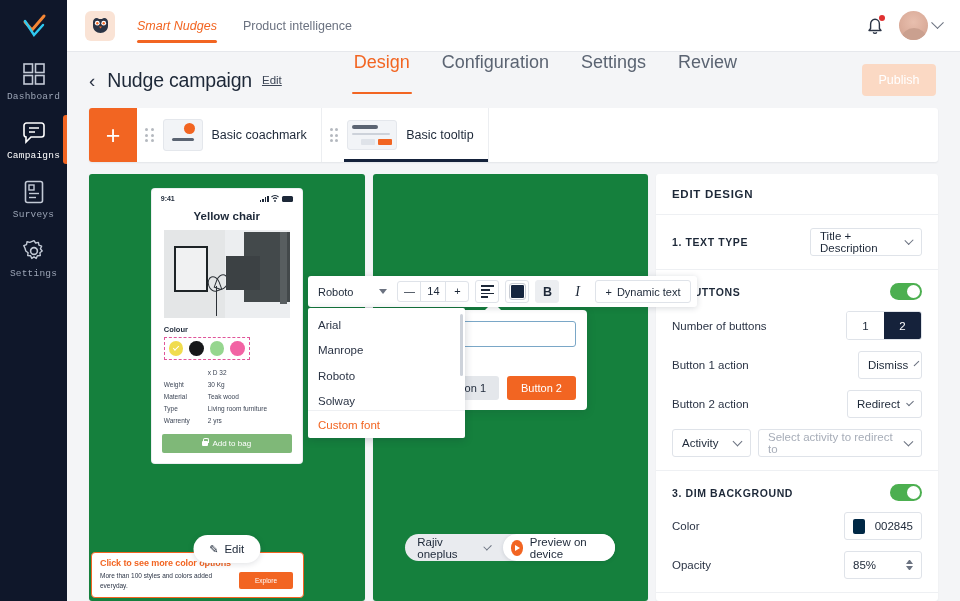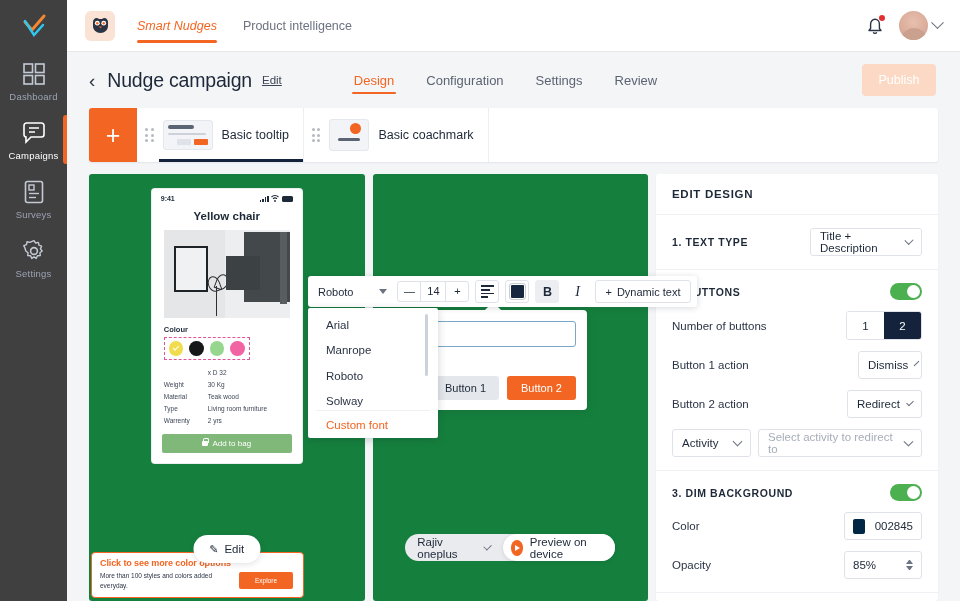--- a/index.html
+++ b/index.html
@@ -6,23 +6,23 @@
   html, body {
     width: 960px; height: 601px;
     font-family: "Liberation Sans", sans-serif;
     background: #f4f5f7;
     overflow: hidden;
   }
   .app { position: relative; width: 960px; height: 601px; display: flex; }
 
   
   .sidebar {
-    width: 67px; height: 601px; background: #404040;
+    width: 67px; height: 601px; background: #0f172a;
     display: flex; flex-direction: column; align-items: center;
-    flex: 0 0 67px; position: relative;
+    flex: 0 0 67px; position: relative; font-family: Liberation Mono, monospace;
   }
   .logo-box { height: 52px; display: flex; align-items: center; justify-content: center; width: 100%; }
   .nav-item {
     width: 100%; padding: 9px 0 7px; display: flex; flex-direction: column;
     align-items: center; cursor: pointer; position: relative; margin-bottom: 2px;
   }
   .nav-item .ic { height: 26px; display: flex; align-items: center; justify-content: center; margin-bottom: 4px; }
   .nav-item .lbl { font-size: 9.5px; color: #9aa3b4; letter-spacing: .2px; }
   .nav-item.active .lbl { color: #ffffff; }
   .nav-item.active::after {
@@ -69,22 +69,22 @@
   }
   .chev-sm { width: 9px; height: 9px; border-right: 1.6px solid #6b7280; border-bottom: 1.6px solid #6b7280; transform: rotate(45deg) translate(-2px,-2px); }
 
   
   .page-head { height: 56px; display: flex; align-items: center; padding: 0 24px 0 22px; flex: 0 0 56px; }
   .back-arrow { font-size: 19px; color: #2b3445; margin-right: 12px; cursor: pointer; line-height: 1; }
   .page-title { font-size: 19.5px; color: #1d2838; font-weight: 400; letter-spacing: -.2px; }
   .edit-link { font-size: 11.5px; color: #3d4656; text-decoration: underline; margin-left: 10px; cursor: pointer; }
   .tabs { display: flex; gap: 32px; margin-left: 72px; height: 100%; align-items: center; }
   .tab {
-    font-size: 13px; color: #5b6472; position: relative; height: 100%;
-    display: flex; align-items: center; cursor: pointer;
+    font-size: 18px; color: #5b6472; position: relative; height: 100%;
+    display: flex; cursor: pointer;
   }
   .tab.active { color: #f26522; }
   .tab.active::after {
     content: ""; position: absolute; left: -2px; right: -2px; bottom: 14px; height: 2.5px;
     background: #f26522; border-radius: 2px;
   }
   .publish-btn {
     margin-left: auto; width: 74px; height: 32px; border-radius: 4px;
     background: #fbd9c4; color: #ffffff; font-size: 12.5px;
     display: flex; align-items: center; justify-content: center; cursor: pointer; border: none;
@@ -282,23 +282,23 @@
   .align-ic i { display: block; height: 1.6px; background: #1d2838; }
   .swatch-dark { width: 15px; height: 15px; border-radius: 2px; background: #16263f; border: 1.5px solid #fff; outline: 1px solid #c8ccd3; }
   .dyn-btn {
     border: 1px solid #dfe3e9; border-radius: 3px; height: 23px; display: flex; align-items: center;
     gap: 5px; padding: 0 9px; font-size: 11px; color: #1d2838; cursor: pointer;
   }
   .italic-ic { font-family: "Liberation Serif", serif; font-style: italic; font-size: 14px; color: #1d2838; }
 
   
   .font-menu {
-    position: absolute; left: 308px; top: 308px; width: 130px; background: #ffffff;
+    position: absolute; left: 308px; top: 308px; width: 157px; background: #ffffff;
     border-radius: 2px; box-shadow: 0 2px 9px rgba(20,30,50,.2); z-index: 31;
-    padding: 4px 8px 0;
+    padding: 4px 0 0;
   }
   .font-menu .fm-scroll { max-height: 98px; overflow: hidden; position: relative; }
   .font-item { height: 25.5px; display: flex; align-items: center; padding: 0 10px; font-size: 11.5px; color: #2b3445; cursor: pointer; }
   .font-custom { height: 28px; display: flex; align-items: center; padding: 0 10px; font-size: 11.5px; color: #f26522; border-top: 1px solid #eef0f3; cursor: pointer; }
   .fm-bar { position: absolute; right: 2px; top: 2px; width: 3px; height: 62px; background: #cdd2da; border-radius: 2px; }
 
   
   .edit-nudge {
     position: absolute; left: 380px; top: 310px; width: 207px; background: #ffffff;
     border-radius: 4px; box-shadow: 0 2px 10px rgba(20,30,50,.13); z-index: 20;
@@ -430,54 +430,54 @@
             <span>Review</span>
           </div>
       </div>
       <button class="publish-btn">Publish</button>
     </div>
 
     <div class="strip-wrap">
       <div class="strip">
         <div class="add-tile">+</div>
 
+        <div class="tpl">
+          <span class="grip">
+              <i></i>
+              <i></i>
+              <i></i>
+              <i></i>
+              <i></i>
+              <i></i>
+            </span>
+          <span class="thumb-coach">
+            <span class="circ"></span>
+              <span class="ln"></span>
+          </span>
+          <span class="tpl-label">Basic coachmark</span>
+        </div>
+
         <div class="tpl selected">
           <span class="grip">
               <i></i>
               <i></i>
               <i></i>
               <i></i>
               <i></i>
               <i></i>
             </span>
           <span class="thumb-tooltip">
             <span class="bar1" style="display:block"></span>
             <span class="bar2" style="display:block"></span>
             <span class="bts">
                 <span class="bt-a"></span>
                 <span class="bt-b"></span>
               </span>
           </span>
           <span class="tpl-label">Basic tooltip</span>
-        </div>
-
-        <div class="tpl">
-          <span class="grip">
-              <i></i>
-              <i></i>
-              <i></i>
-              <i></i>
-              <i></i>
-              <i></i>
-            </span>
-          <span class="thumb-coach">
-            <span class="circ"></span>
-              <span class="ln"></span>
-          </span>
-          <span class="tpl-label">Basic coachmark</span>
         </div>
       </div>
     </div>
 
     <div class="canvas-row">
 
       <div class="preview-card">
         <div class="phone">
           <div class="status-row">
             <div class="status-time">9:41</div>

